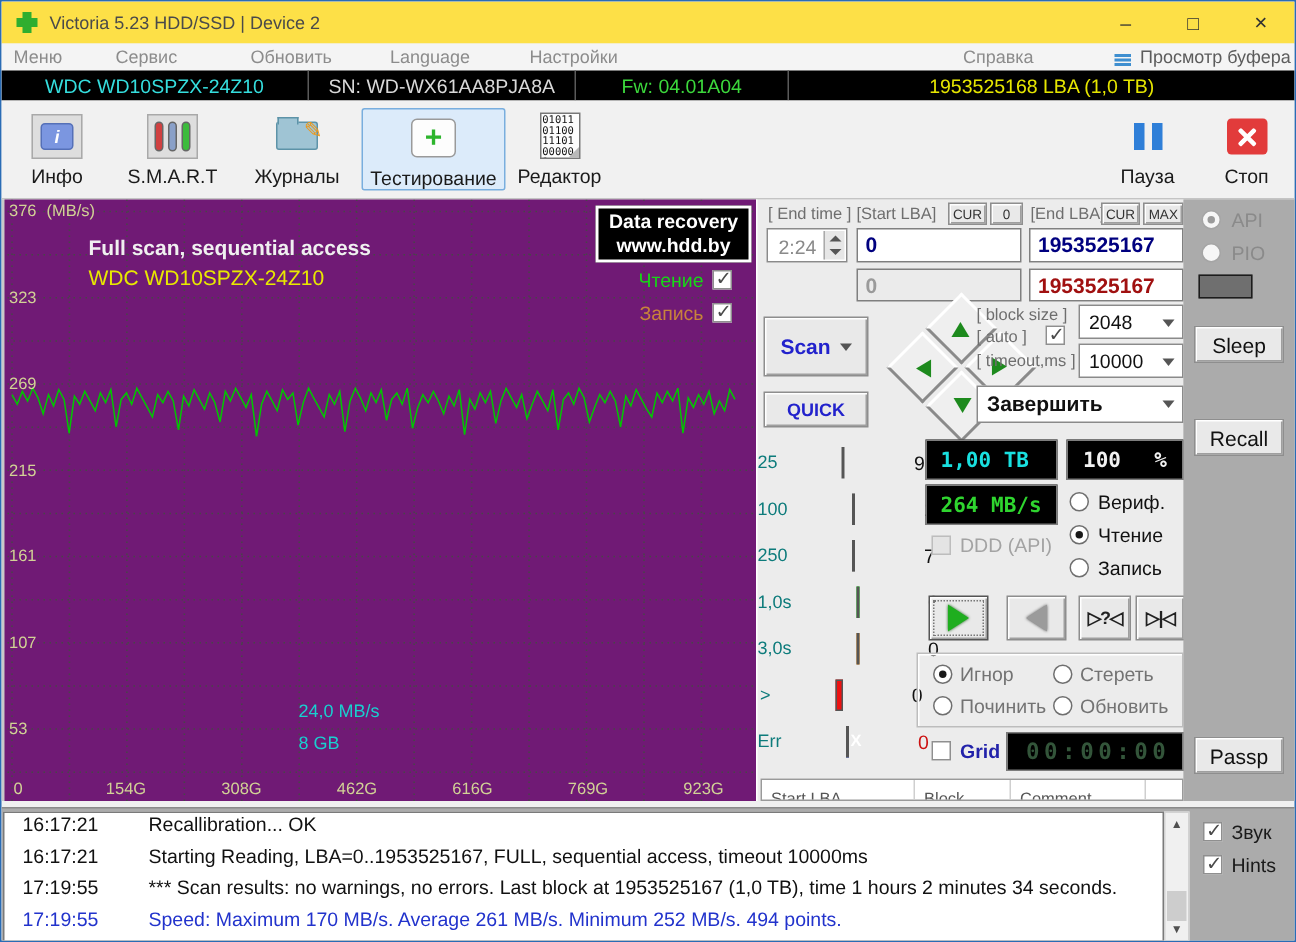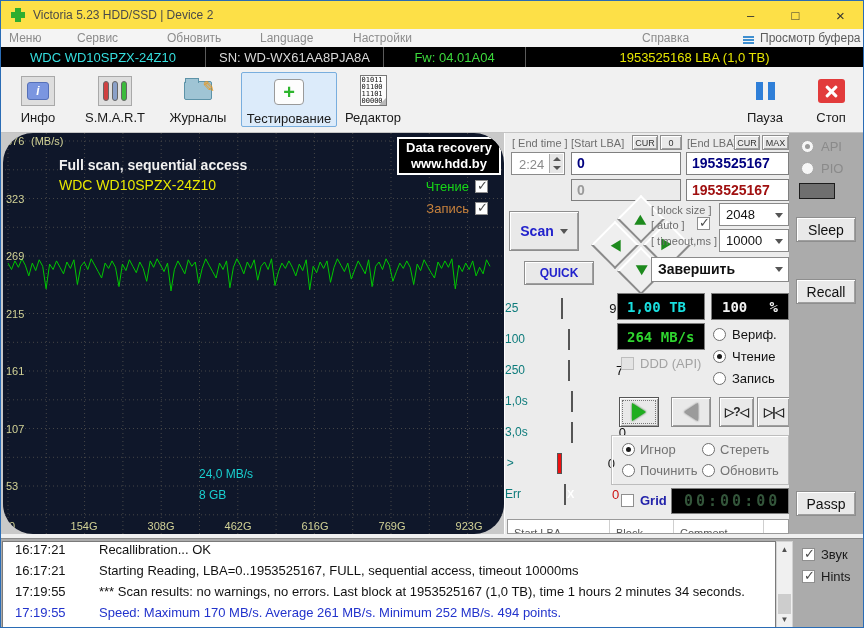--- a/index.html
+++ b/index.html
@@ -54,21 +54,21 @@
   .pause-ic { display:flex; gap:5px; }
   .pause-ic div { width:7px; height:18px; background:#2f7fd8; }
   .stop-ic { width:27px; height:24px; background:#e23b3b; border-radius:3px; position:relative; }
   .stop-ic i { position:absolute; left:6px; top:11px; width:15px; height:3px; background:#fff; border-radius:1px; }
   .stop-ic i.a { transform:rotate(45deg); } .stop-ic i.b { transform:rotate(-45deg); }
 
   
   .main { position:absolute; left:0; top:132px; width:864px; height:401px; background:#c9c9c9; }
 
   
-  .graph { position:absolute; left:2px; top:0; width:501px; height:401px; background:#0f172a; overflow:hidden;border-radius:30px; }
+  .graph { position:absolute; left:2px; top:0; width:501px; height:401px; background:#701a75; overflow:hidden; }
   .graph svg { position:absolute; left:0; top:0; }
   .ytick { position:absolute; left:3px; font-size:11px; color:#d2d296; }
   .y0{top:2px}.y1{top:60px}.y2{top:117px}.y3{top:175px}.y4{top:232px}.y5{top:290px}.y6{top:347px}
   .yunit { position:absolute; left:28px; top:2px; font-size:11px; color:#d2d296; }
   .xtick { position:absolute; top:387px; font-size:11px; color:#d2d296; transform:translateX(-50%); }
   .x0{left:6px;transform:none}.x1{left:81px}.x2{left:158px}.x3{left:235px}.x4{left:312px}.x5{left:389px}.x6{left:466px}
   .gtitle { position:absolute; left:56px; top:24px; color:#f0f0f0; font-weight:bold; font-size:14px; }
   .gsub { position:absolute; left:56px; top:44px; color:#e8e800; font-size:14px; }
   .watermark { position:absolute; right:3px; top:4px; border:2px solid #fff; color:#fff; font-weight:bold; font-size:13px; text-align:center; padding:1px 7px; line-height:16px; background:#000;margin-left:28px; }
   .leg { position:absolute; right:16px; display:flex; align-items:center; gap:6px; font-size:13px; }
@@ -99,21 +99,21 @@
   .spin { position:absolute; right:1px; top:1px; width:14px; height:19px; background:#e6e6e6; border-left:1px solid #aaa; }
   .spin i { position:absolute; left:3px; width:0; height:0; border-left:4px solid transparent; border-right:4px solid transparent; }
   .spin .up { top:3px; border-bottom:4px solid #555; }
   .spin .dn { bottom:3px; border-top:4px solid #555; }
   .inp { position:absolute; background:#fff; border:1px solid #7f7f7f; font-size:14px; font-weight:bold; padding:2px 0 0 5px; }
   .inp-start { left:66px; top:19px; width:110px; height:23px; color:#00007f; }
   .inp-end { left:181px; top:19px; width:103px; height:23px; color:#00007f; }
   .inp-start2 { left:66px; top:46px; width:110px; height:22px; background:#ebebeb; color:#9a9a9a; }
   .inp-end2 { left:181px; top:46px; width:103px; height:22px; color:#a01010; }
   .scan-btn { position:absolute; left:4px; top:78px; width:70px; height:40px; font-size:14px; font-weight:bold; color:#2222cc; gap:6px; }
-  .quick-btn { position:absolute; left:4px; top:128px; width:70px; height:24px; font-size:12px; font-weight:bold; color:#2222cc;margin-left:15px; }
+  .quick-btn { position:absolute; left:4px; top:128px; width:70px; height:24px; font-size:12px; font-weight:bold; color:#2222cc; }
   .dpad { position:absolute; left:92px; top:68px; width:88px; height:88px; }
   .dia { position:absolute; width:34px; height:34px; background:#efefef; border:2px solid; border-color:#ffffff #8a8a8a #8a8a8a #ffffff; transform:rotate(45deg); }
   .d-up{left:27px;top:1px}.d-left{left:1px;top:27px}.d-right{left:53px;top:27px}.d-down{left:27px;top:53px}
   .dtri { position:absolute; width:0; height:0; }
   .d-up .dtri { left:9px; top:11px; border-left:6px solid transparent; border-right:6px solid transparent; border-bottom:10px solid #1d8a1d; transform:rotate(-45deg); }
   .d-down .dtri { left:9px; top:9px; border-left:6px solid transparent; border-right:6px solid transparent; border-top:10px solid #1d8a1d; transform:rotate(-45deg); }
   .d-left .dtri { left:11px; top:9px; border-top:6px solid transparent; border-bottom:6px solid transparent; border-right:10px solid #1d8a1d; transform:rotate(-45deg); }
   .d-right .dtri { left:9px; top:9px; border-top:6px solid transparent; border-bottom:6px solid transparent; border-left:10px solid #1d8a1d; transform:rotate(-45deg); }
   .l-bs{left:146px;top:71px}.l-auto{left:146px;top:86px}.l-to{left:146px;top:102px}
   .auto-cb { position:absolute; left:192px; top:84px; }

